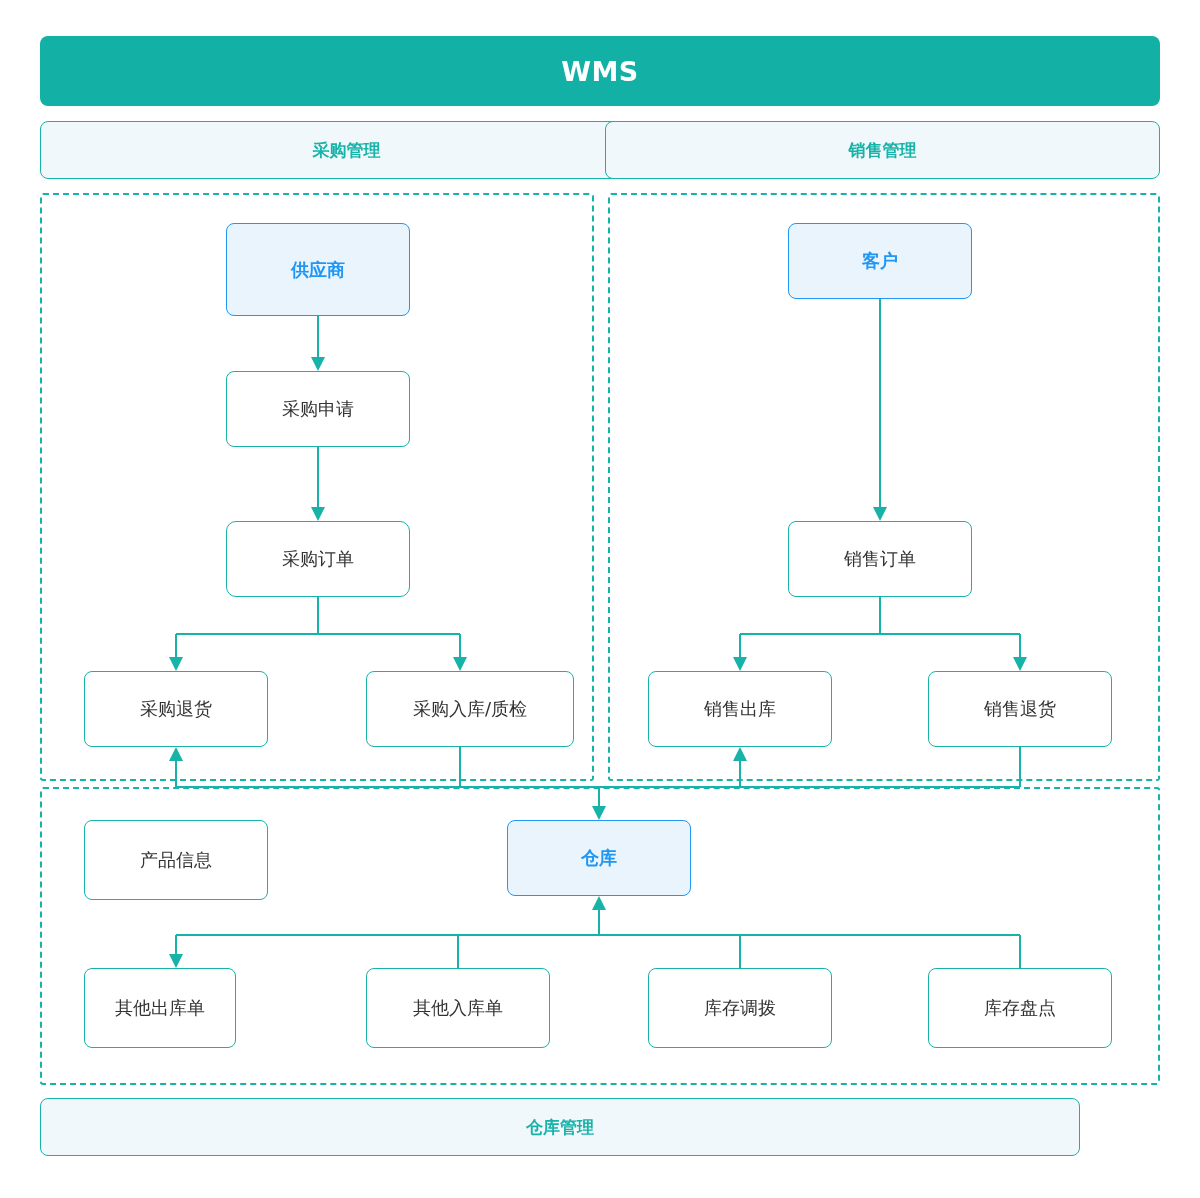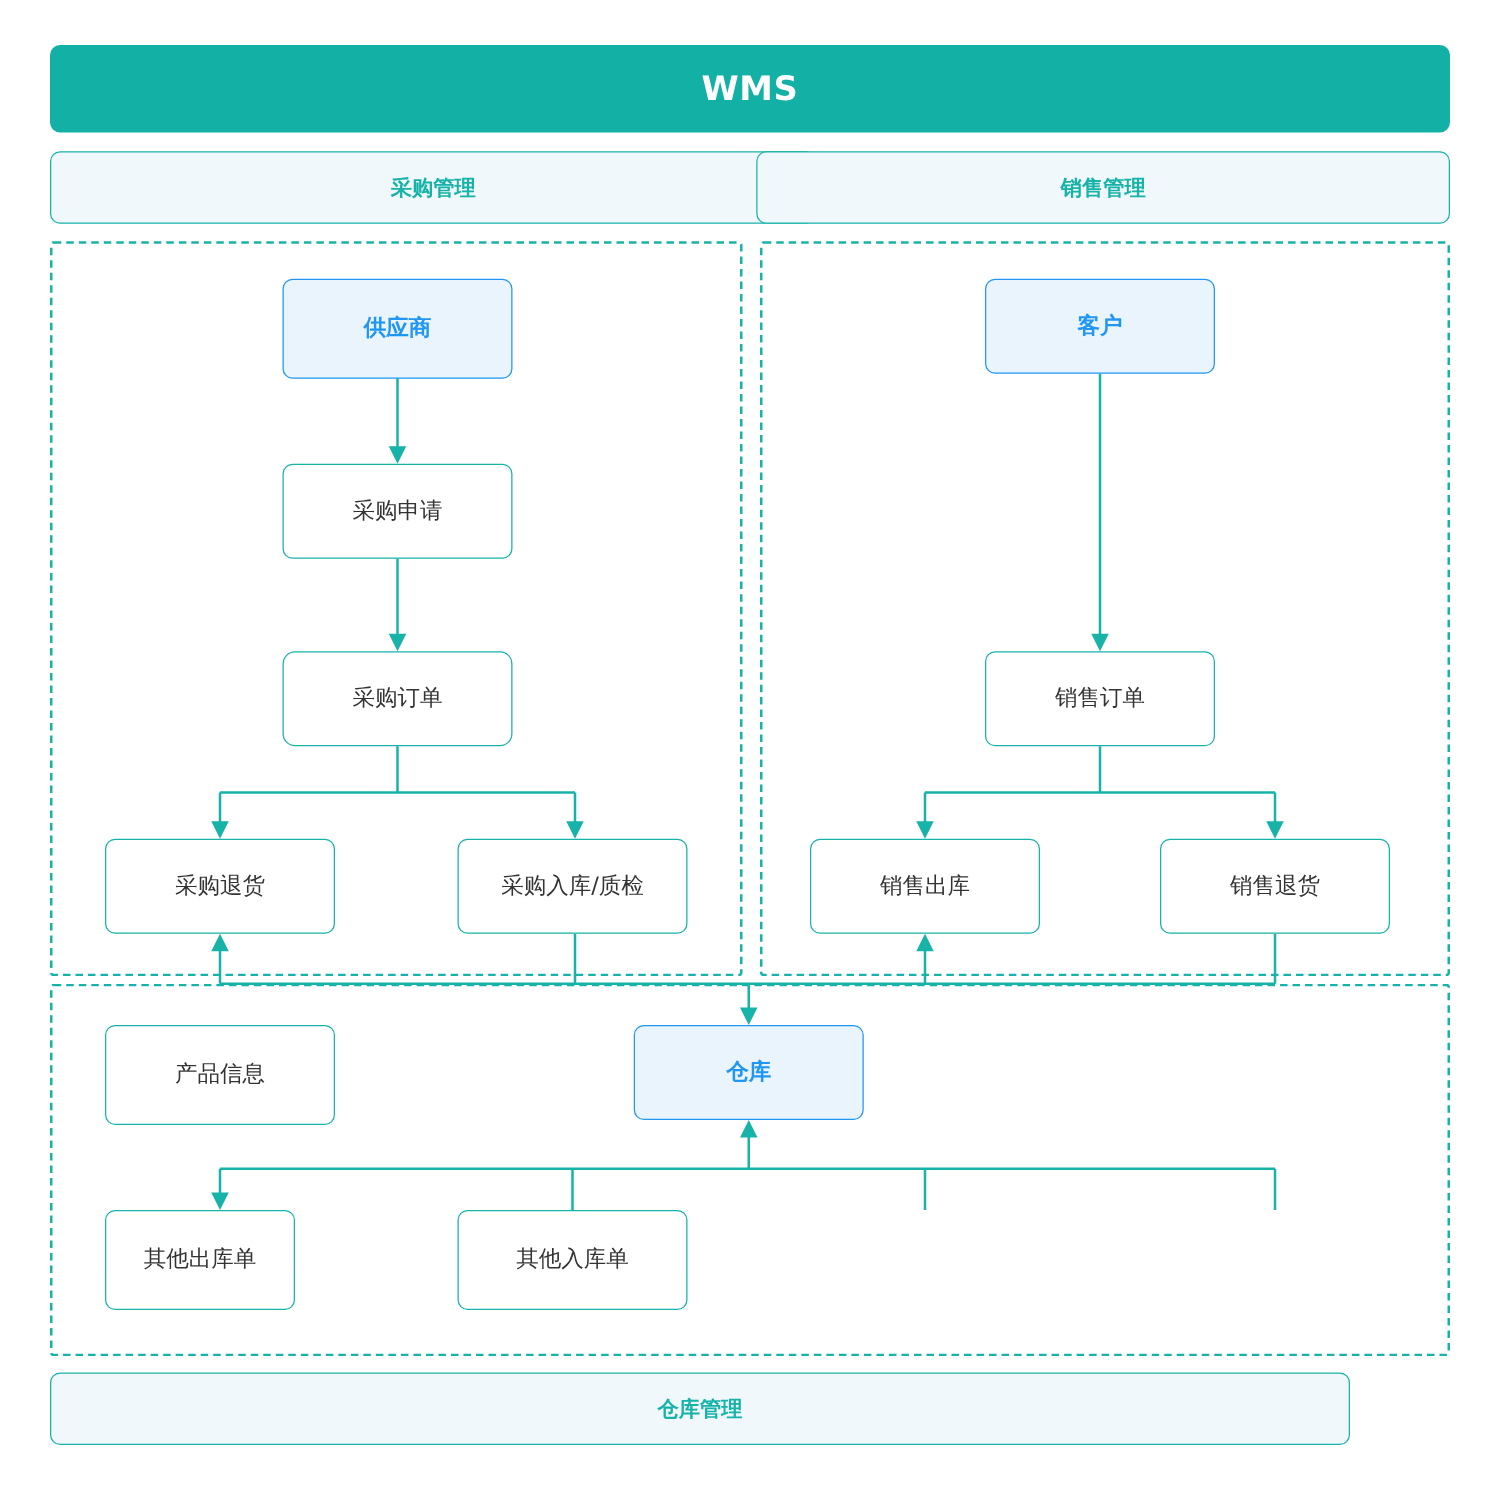--- a/index.html
+++ b/index.html
@@ -46,25 +46,25 @@
   .node{
     position:absolute;box-sizing:border-box;
     display:flex;align-items:center;justify-content:center;
     text-align:center;border-radius:8px;
     font-size:18px;font-weight:500;line-height:1.2;
   }
   .node.teal{ background:#ffffff;border:1.6px solid #17b3a8;color:#333333;}
   .node.blue{ background:#e9f4fd;border:1.8px solid #2196f3;color:#2196f3;font-weight:bold;}
 
   
-  #n-supplier   {left:226px;top:223px;width:184px;height:80px;}
+  #n-supplier   {left:226px;top:223px;width:184px;height:93px;}
   #n-pur-req    {left:226px;top:371px;width:184px;height:76px;}
   #n-pur-order  {left:226px;top:521px;width:184px;height:76px;border-radius:10px;}
   #n-pur-return {left:84px;top:671px;width:184px;height:76px;}
-  #n-pur-in     {left:366px;top:671px;width:184px;height:76px;}
+  #n-pur-in     {left:366px;top:671px;width:208px;height:76px;}
   
   #n-customer   {left:788px;top:223px;width:184px;height:76px;}
   #n-sale-order {left:788px;top:521px;width:184px;height:76px;}
   #n-sale-out   {left:648px;top:671px;width:184px;height:76px;}
   #n-sale-return{left:928px;top:671px;width:184px;height:76px;}
   
   #n-product    {left:84px;top:820px;width:184px;height:80px;}
   #n-warehouse  {left:507px;top:820px;width:184px;height:76px;}
   #n-other-out  {left:84px;top:968px;width:152px;height:80px;}
   #n-other-in   {left:366px;top:968px;width:184px;height:80px;}
@@ -155,14 +155,16 @@
 
   <div class="node blue" id="n-customer">客户</div>
   <div class="node teal" id="n-sale-order">销售订单</div>
   <div class="node teal" id="n-sale-out">销售出库</div>
   <div class="node teal" id="n-sale-return">销售退货</div>
 
   <div class="node teal" id="n-product">产品信息</div>
   <div class="node blue" id="n-warehouse">仓库</div>
   <div class="node teal" id="n-other-out">其他出库单</div>
   <div class="node teal" id="n-other-in">其他入库单</div>
+  <div class="node teal" id="n-transfer">库存调拨</div>
+  <div class="node teal" id="n-stocktake">库存盘点</div>
 
 </div>
 
 </body></html>

